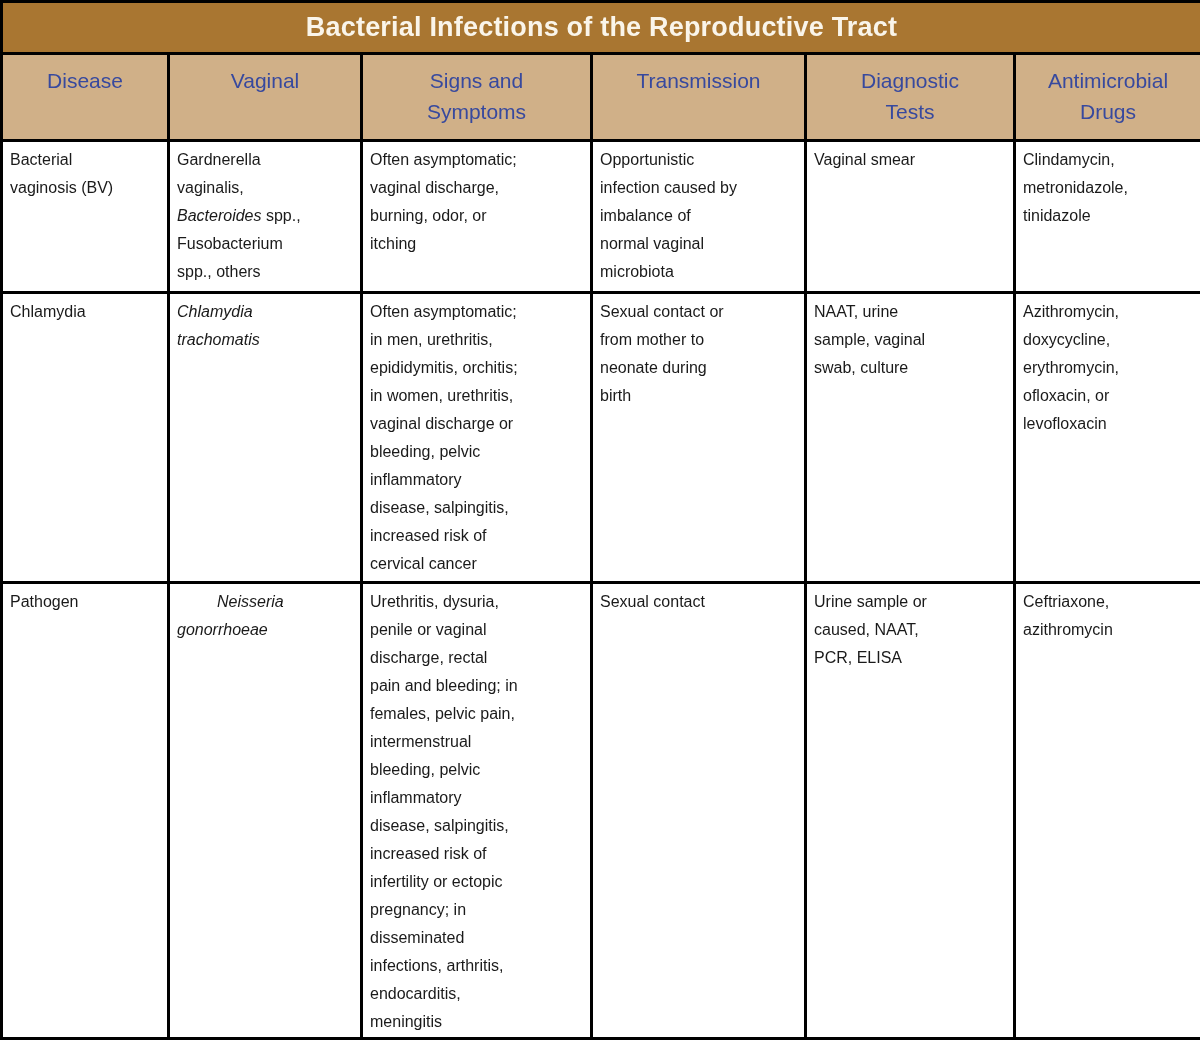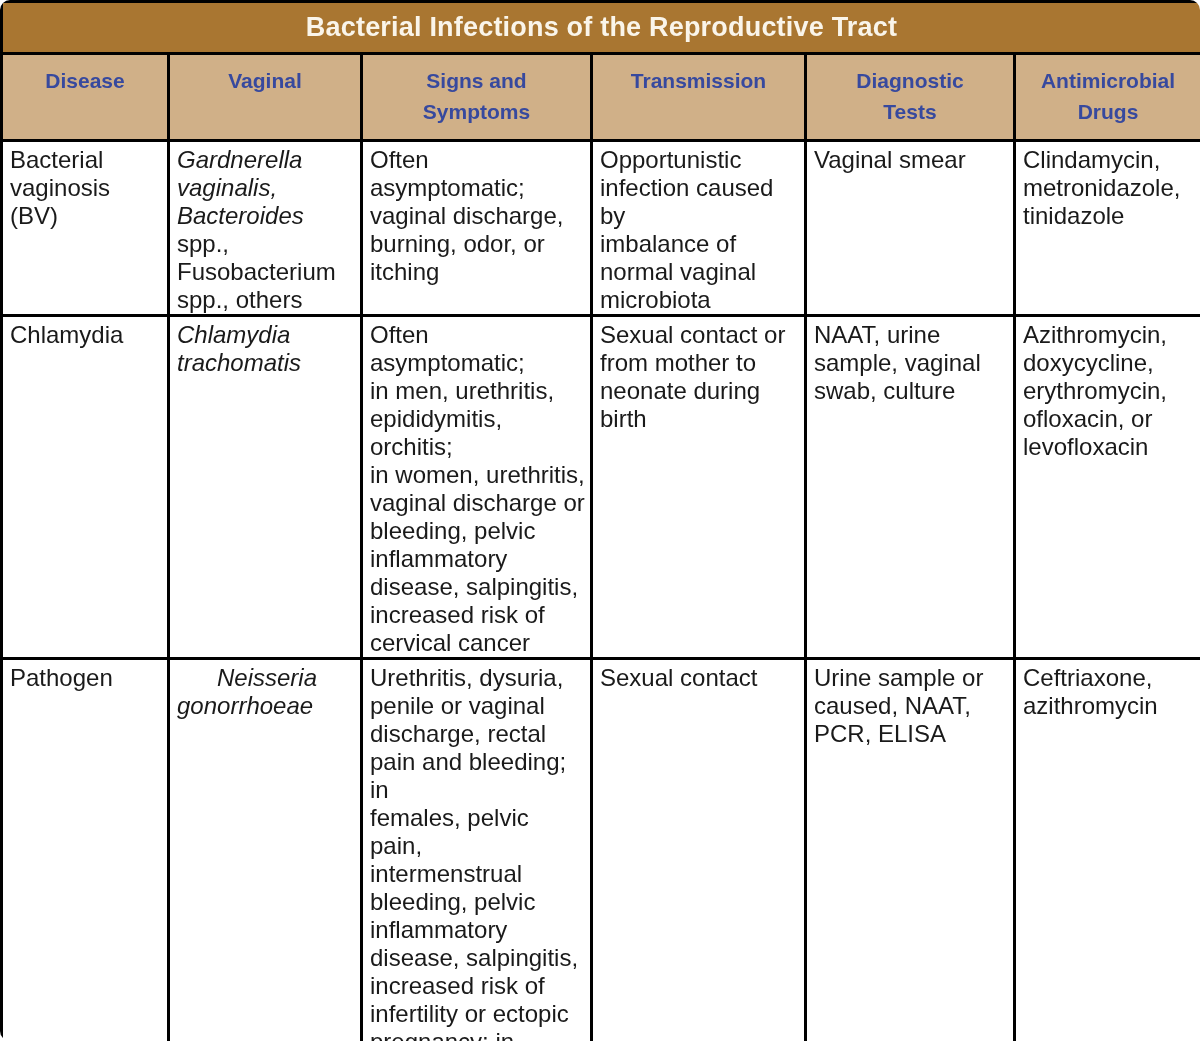--- a/index.html
+++ b/index.html
@@ -6,21 +6,20 @@
     margin: 0;
     padding: 0;
     background: #ffffff;
     font-family: "Liberation Sans", sans-serif;
   }
   .page {
     width: 1200px;
     height: 1041px;
     overflow: hidden;
     box-sizing: border-box;
-    border-radius: 10px;
   }
   table.infection-table {
     width: 1200px;
     table-layout: fixed;
     border-collapse: collapse;
     box-sizing: border-box;
   }
   table.infection-table td, table.infection-table th {
     border: 3px solid var(--border, #000000);
     box-sizing: border-box;
@@ -34,29 +33,29 @@
     font-weight: bold;
     text-align: center;
     vertical-align: middle;
     letter-spacing: 0.2px;
   }
   tr.header-row { height: 87px; }
   tr.header-row th {
     background: var(--header-bg, #D0B088);
     color: var(--header-text, #37499E);
     font-size: 21px;
-    font-weight: bold;
+    font-weight: normal;
     line-height: 31px;
     text-align: center;
     vertical-align: top;
     padding: 10px 2px 0 2px;
     white-space: pre-line;
   }
   tr.body-row td {
-    font-size: 24px;
+    font-size: 16px;
     line-height: 28px;
     color: var(--body-text, #1A1A1A);
     text-align: left;
     vertical-align: top;
     padding: 4px 3px 0 7px;
     white-space: pre-line;
   }
   tr.row-0 { height: 152px; }
   tr.row-1 { height: 290px; }
   tr.row-2 { height: 456px; }
@@ -85,21 +84,21 @@
 Symptoms</th>
         <th>Transmission</th>
         <th>Diagnostic
 Tests</th>
         <th>Antimicrobial
 Drugs</th>
       </tr>
       <tr class="body-row row-0">
         <td>Bacterial
 vaginosis (BV)</td>
-        <td><span style="font-style: italic;">Gardnerella
+        <td><span style="">Gardnerella
 vaginalis,
 </span><span style="font-style: italic; text-align: center;">Bacteroides</span><span> spp.,
 </span><span style="">Fusobacterium</span><span>
 spp., others</span></td>
         <td>Often asymptomatic;
 vaginal discharge,
 burning, odor, or
 itching</td>
         <td>Opportunistic
 infection caused by

